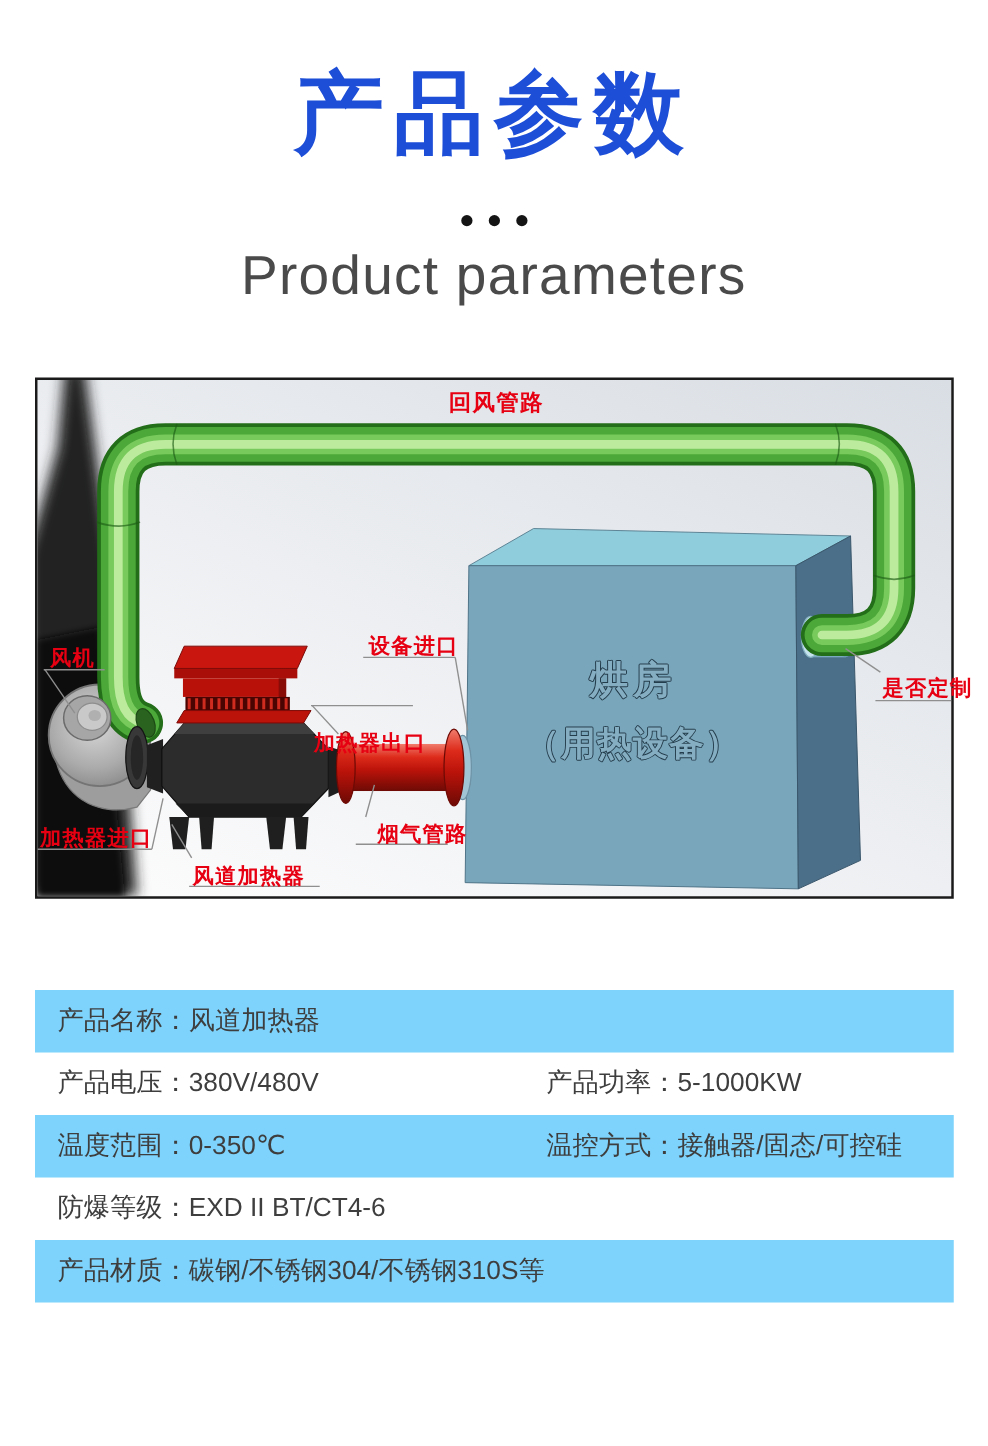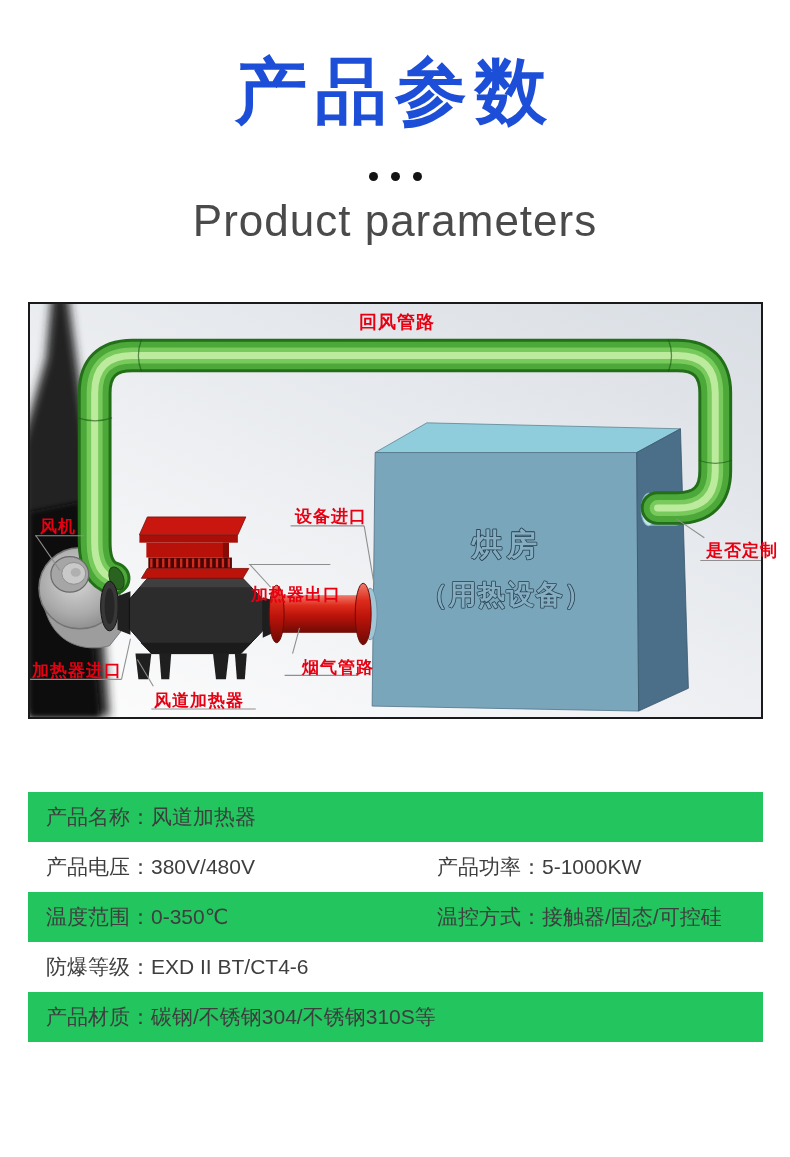--- a/index.html
+++ b/index.html
@@ -26,21 +26,21 @@
   }
   .diagram svg{position:absolute;left:0;top:0;width:100%;height:100%;}
   .dlabel{
     position:absolute;color:#e60012;font-size:17px;font-weight:700;
     white-space:nowrap;line-height:1.15;letter-spacing:1px;
   }
   .dlabel.big{font-size:18px;}
   
   .spec-table{position:absolute;left:28px;top:792px;width:735px;}
   .spec-row{display:flex;height:50px;line-height:50px;font-size:21px;color:#3e3e3e;}
-  .spec-row.g{background:#22c55e;}
+  .spec-row.g{background:#7dd3fc;}
   .spec-row .c1{width:391px;padding-left:18px;box-sizing:content-box;white-space:nowrap;overflow:hidden;}
   .spec-row .c2{flex:1;white-space:nowrap;overflow:hidden;}
   .lab{color:#3e3e3e;}
   .val{color:#3e3e3e;}
 </style>
 </head>
 <body>
 
 <div class="page-title">产品参数</div>
 <div class="dots">

